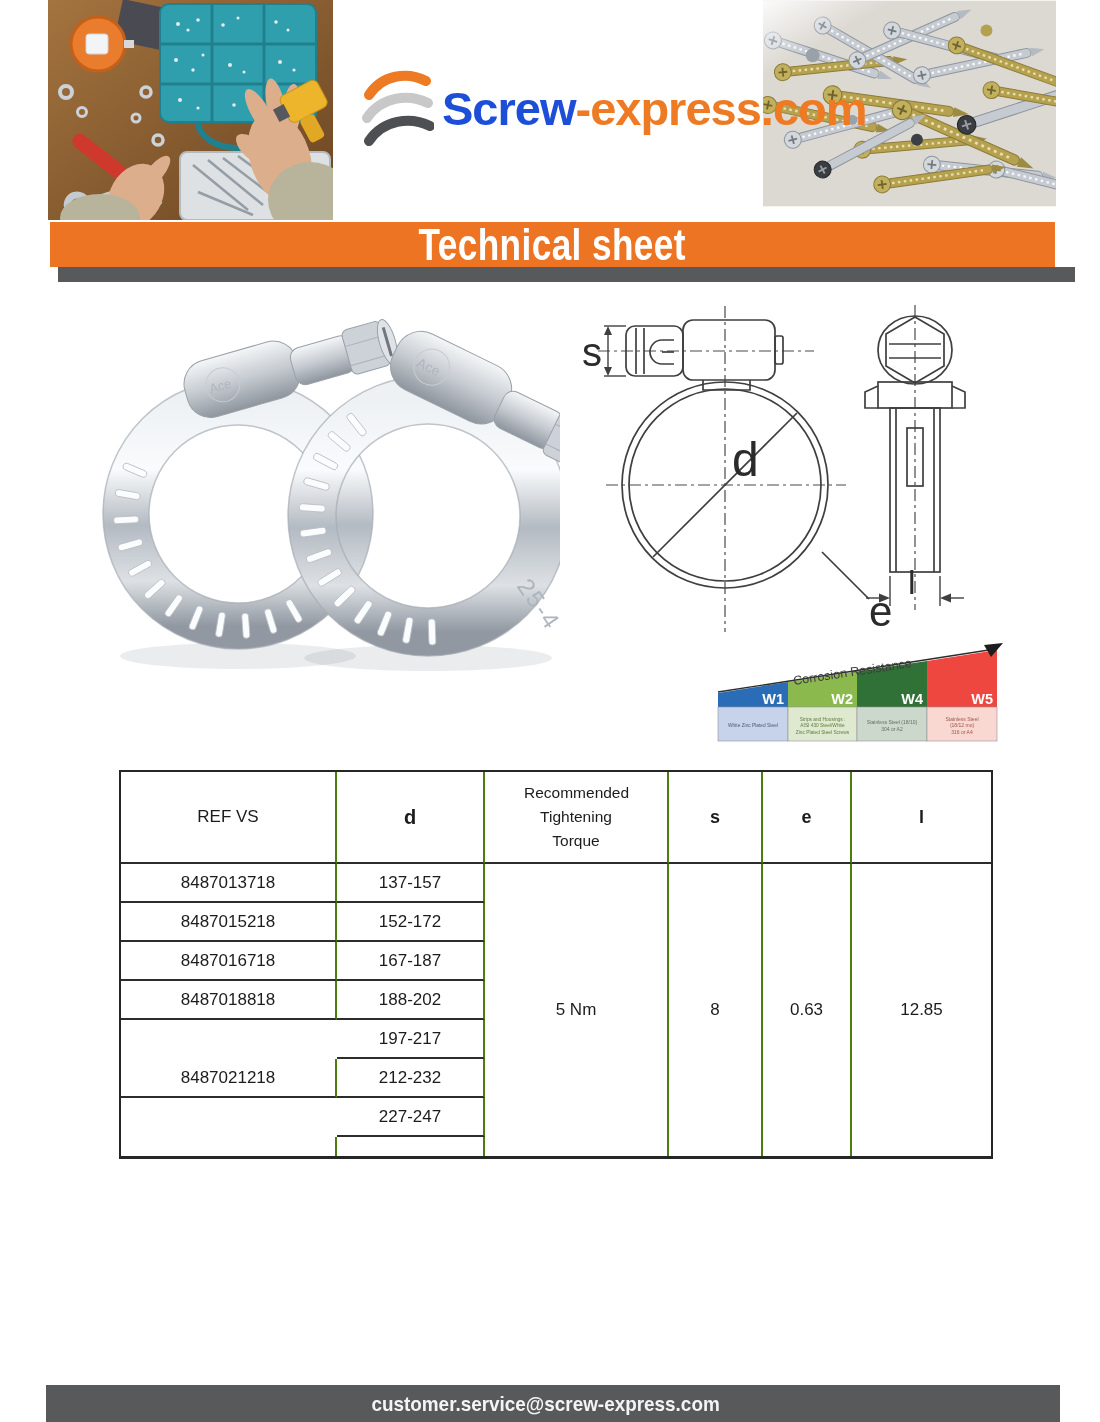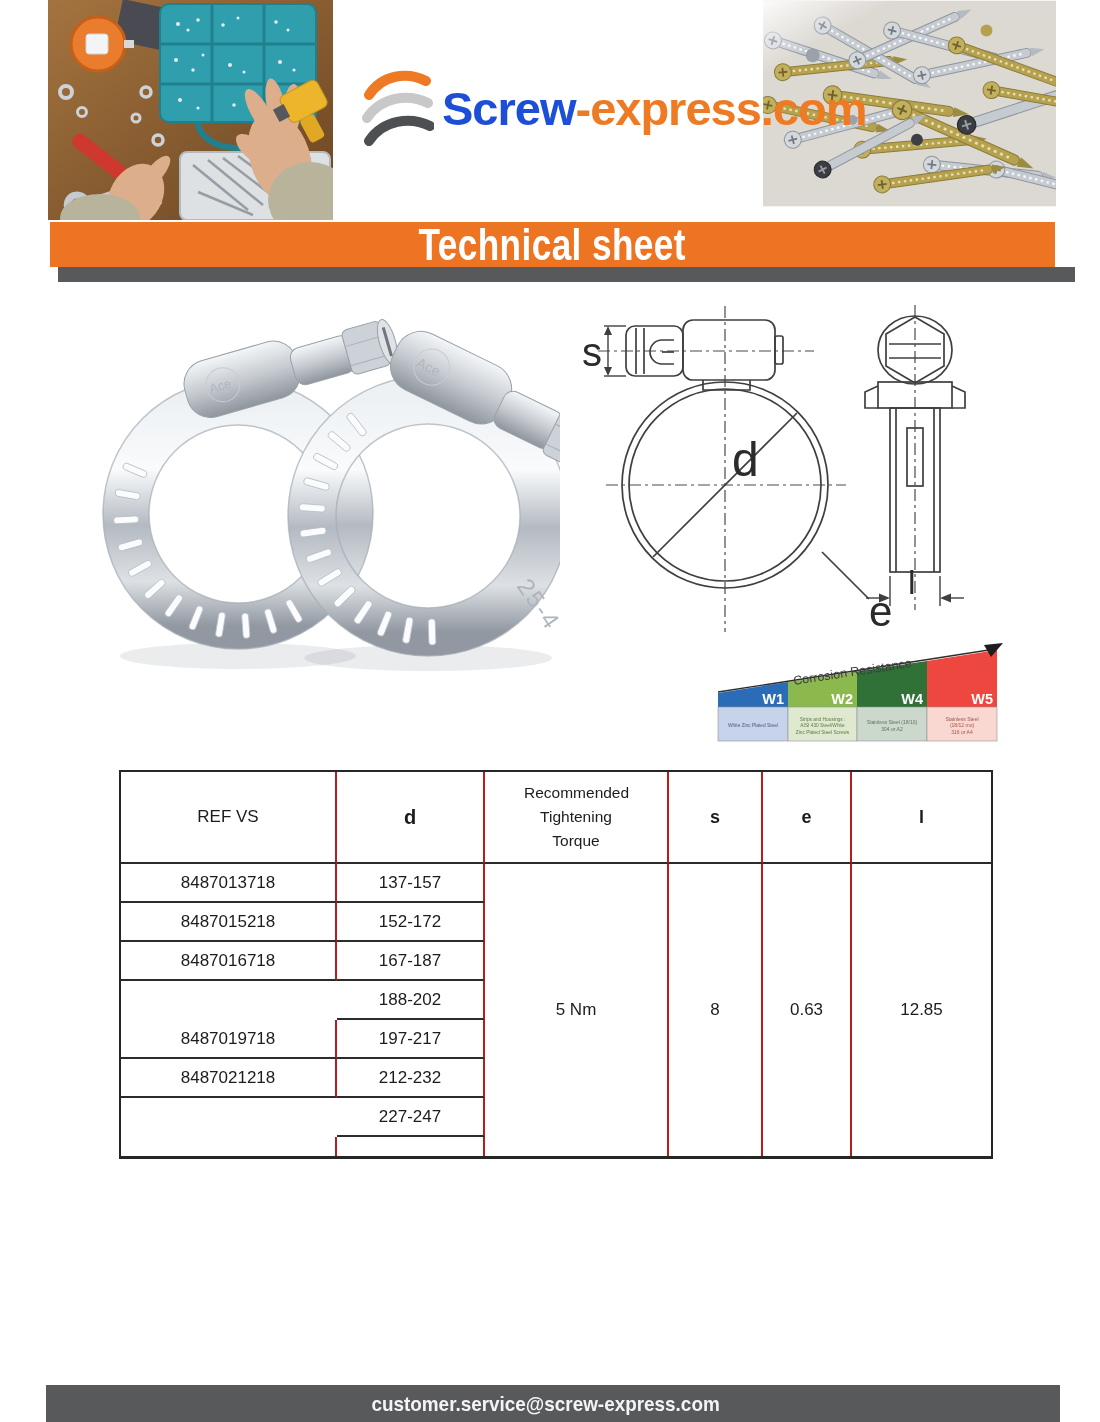--- a/index.html
+++ b/index.html
@@ -15,21 +15,21 @@
   
   .banner { background:#ed7423; display:flex; align-items:center; justify-content:center; }
   .banner-title { color:#ffffff; font-size:44px; font-weight:800; transform:scaleX(0.8); display:inline-block; letter-spacing:0.5px; }
   .banner-shadow { background:#58595b; }
 
   
   .tbl { display:grid; grid-template-columns:216px 148px 184px 94px 89px 139px;
          grid-template-rows:92px repeat(7,39px) 19px;
          border:2px solid #262626; border-bottom-width:3px; background:#fff; }
   .tc { display:flex; align-items:center; justify-content:center;
-        border-right:2px solid #b91c1c; border-bottom:2px solid #2c2c2c;
+        border-right:2px solid #4d7c0f; border-bottom:2px solid #2c2c2c;
         font-size:17px; color:#1c1c1c; text-align:center; }
   .noR { border-right:none; } .noB { border-bottom:none; }
   .hdr-ref { font-size:17px; }
   .hdr-d { font-size:20px; font-weight:bold; }
   .hdr-torque span { display:inline-block; width:104px; font-size:15.5px; line-height:1.55; }
   .hdr-sel { font-size:18px; font-weight:bold; }
 
   
   .footer-bar { background:#58595b; display:flex; align-items:center; justify-content:center; }
   .footer-email { color:#f4f4f4; font-size:21px; font-weight:700; padding-right:67px;
@@ -433,22 +433,22 @@
     <div class="tc hdr-sel" style="grid-area:1/4">s</div>
     <div class="tc hdr-sel" style="grid-area:1/5">e</div>
     <div class="tc hdr-sel noR" style="grid-area:1/6">l</div>
 
     <div class="tc" style="grid-area:2/1">8487013718</div>
     <div class="tc" style="grid-area:2/2">137-157</div>
     <div class="tc" style="grid-area:3/1">8487015218</div>
     <div class="tc" style="grid-area:3/2">152-172</div>
     <div class="tc" style="grid-area:4/1">8487016718</div>
     <div class="tc" style="grid-area:4/2">167-187</div>
+    <div class="tc" style="grid-area:5/1">8487018818</div>
     <div class="tc" style="grid-area:5/2">188-202</div>
-    <div class="tc" style="grid-area:6/1">8487019718</div>
     <div class="tc" style="grid-area:6/2">197-217</div>
     <div class="tc" style="grid-area:7/1">8487021218</div>
     <div class="tc" style="grid-area:7/2">212-232</div>
     <div class="tc" style="grid-area:8/2">227-247</div>
 
     <div class="tc noB" style="grid-area:9/1"></div>
     <div class="tc noB" style="grid-area:9/2"></div>
 
     <div class="tc noB" style="grid-area:2/3/10/4">5 Nm</div>
     <div class="tc noB" style="grid-area:2/4/10/5">8</div>

